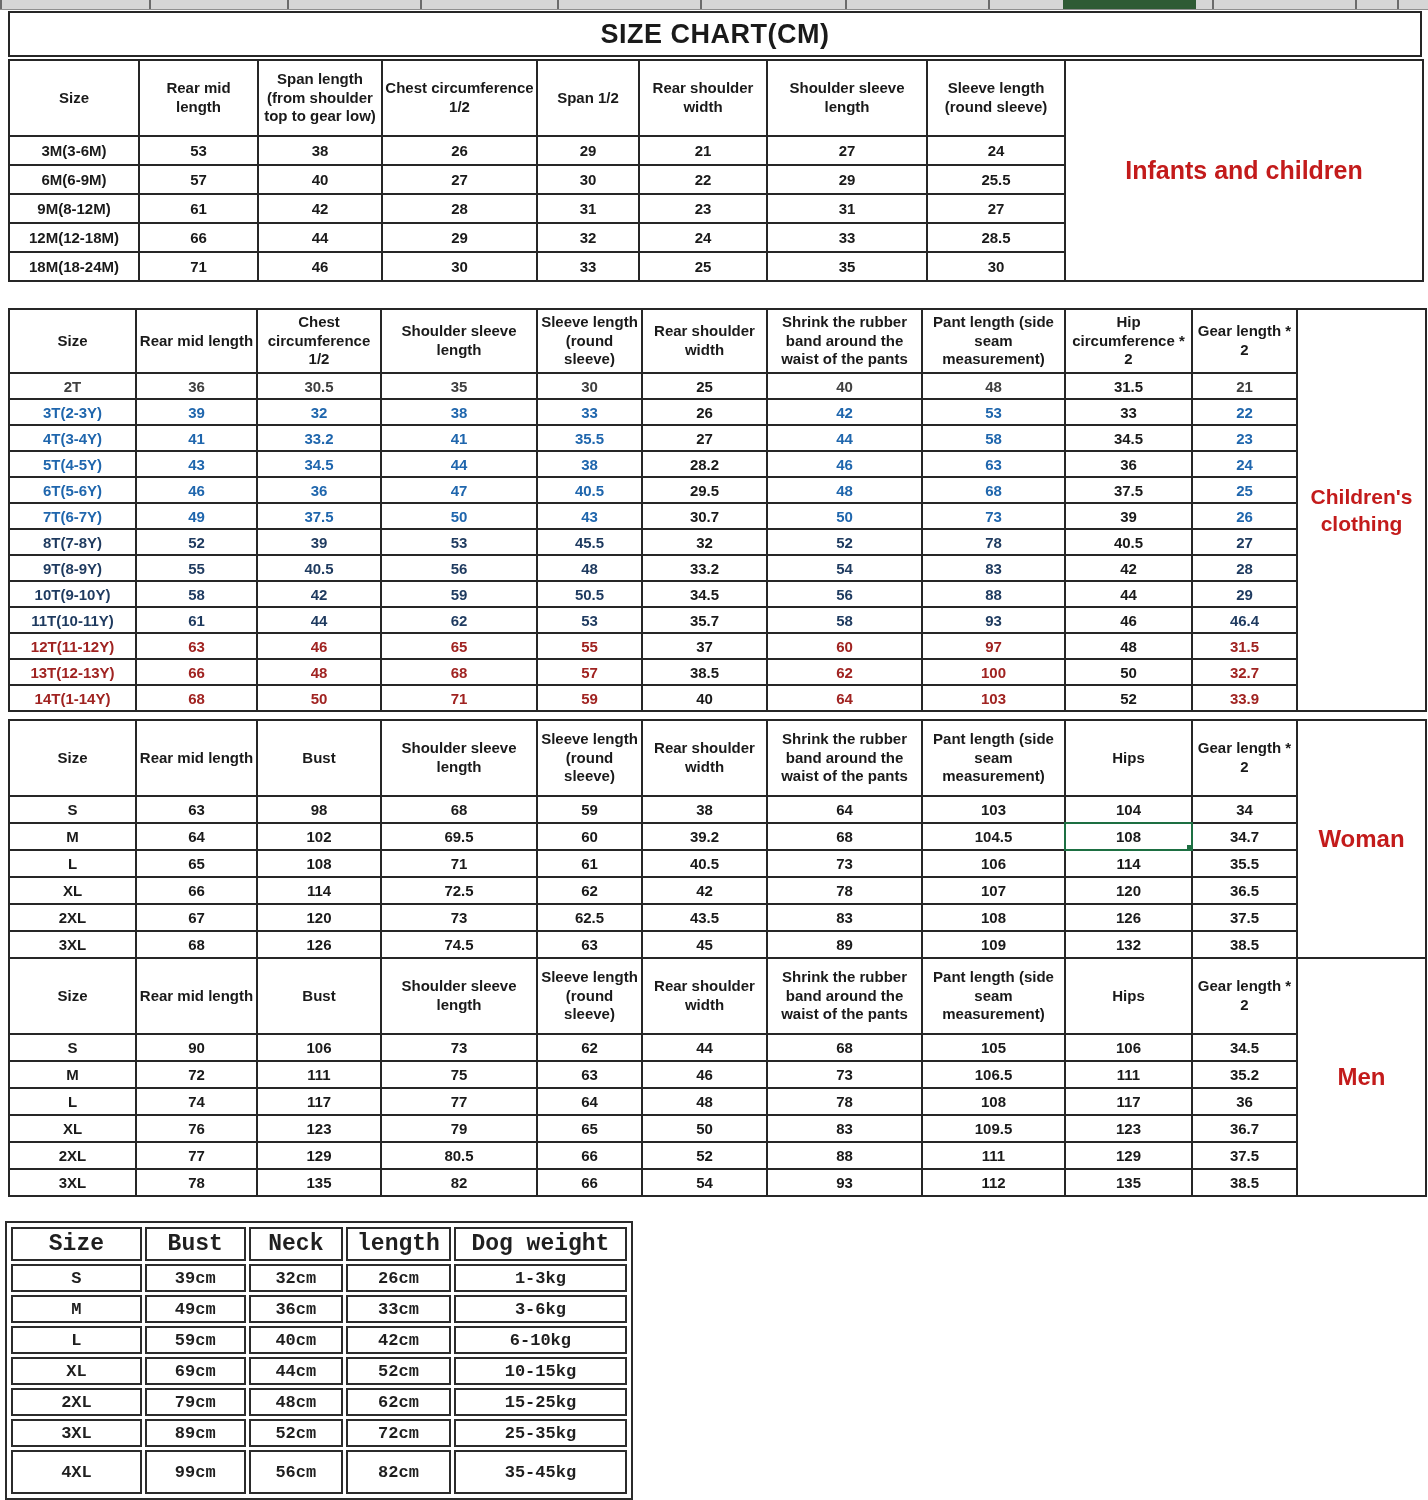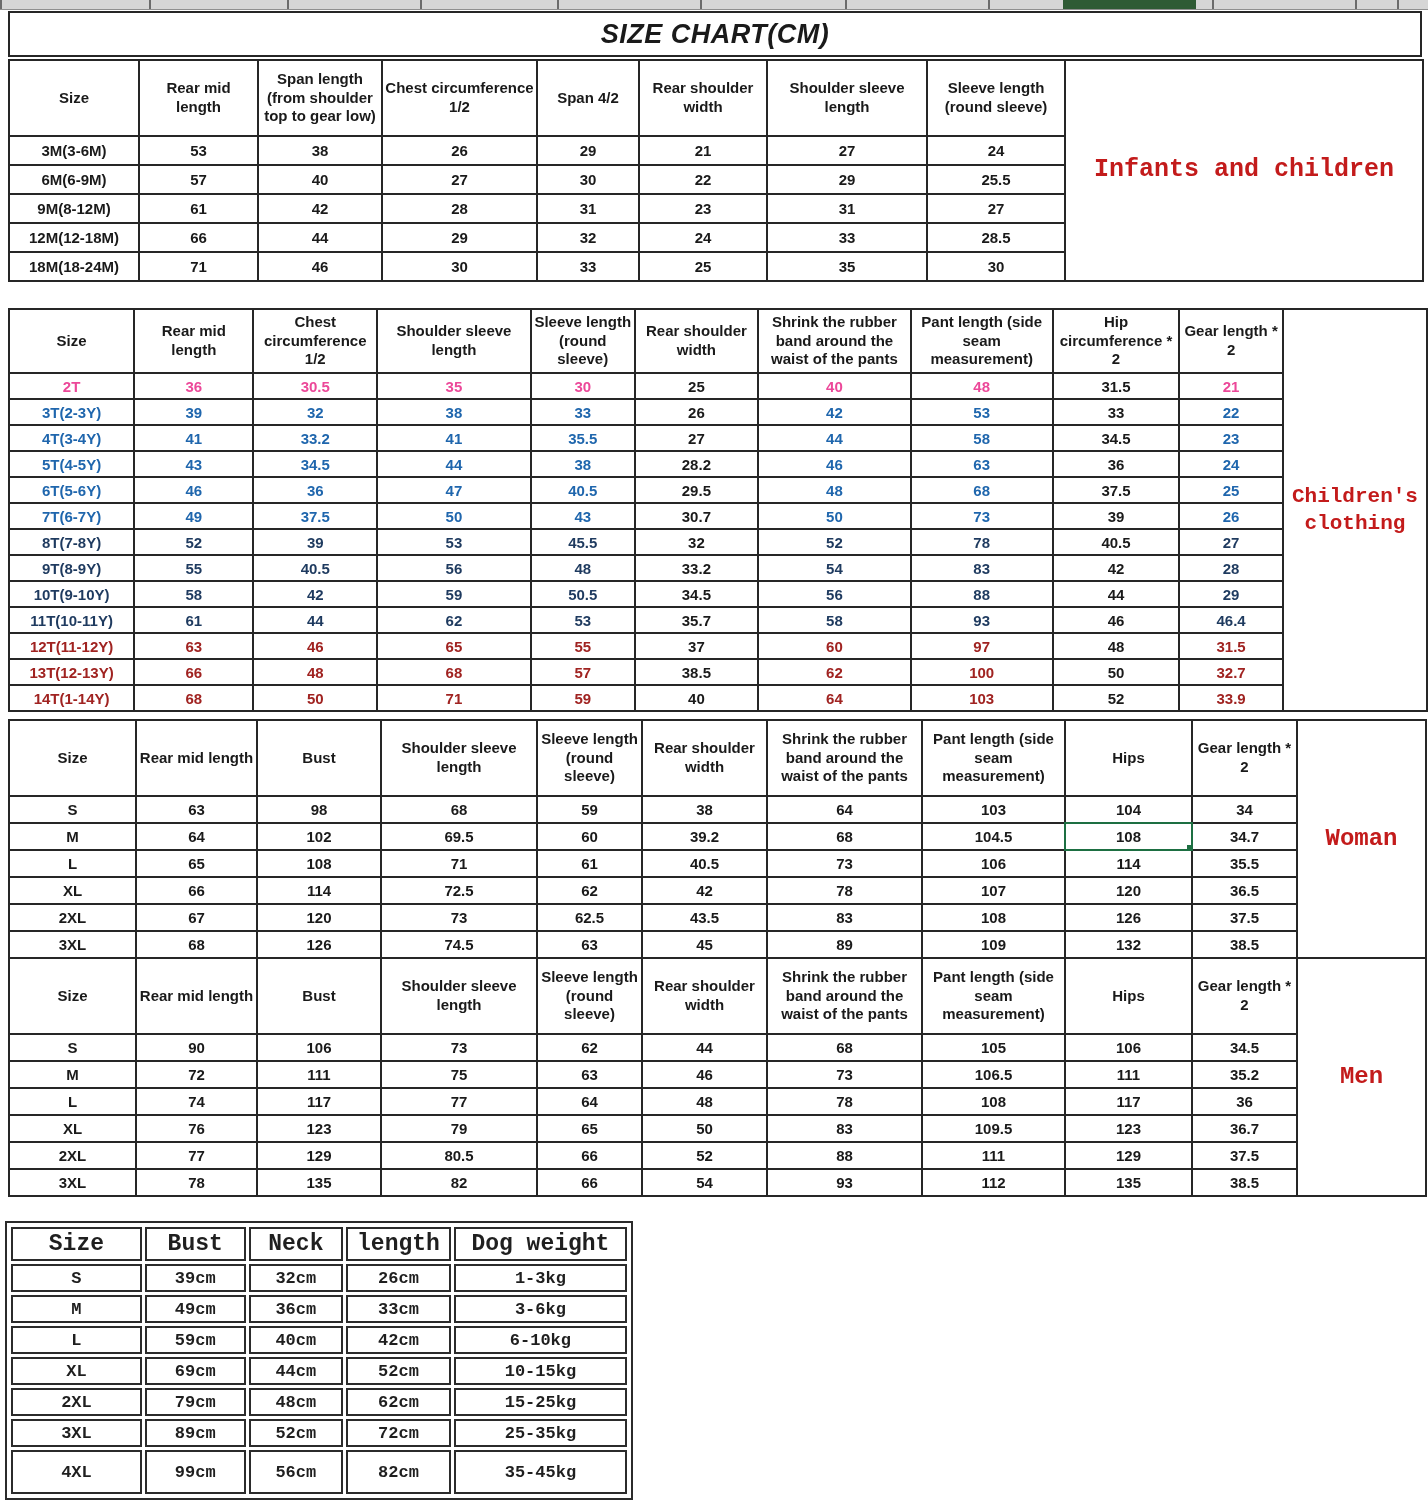--- a/index.html
+++ b/index.html
@@ -11,47 +11,47 @@
   
   .strip{position:absolute;top:0;left:0;width:1428px;height:9px;background:#d6d6d6;border-bottom:1px solid #8f8f8f;}
   .strip .tick{position:absolute;top:0;width:2px;height:9px;background:#6b6b6b;}
   .strip .green{position:absolute;top:0;height:9px;background:var(--strip_green,#2f5b35);}
 
   .content{position:absolute;top:11px;left:8px;}
 
   .title-box{
     width:1410px;height:42px;border:2px solid #262626;
     display:flex;align-items:center;justify-content:center;
-    font-size:27px;letter-spacing:.5px;font-style:italic;
+    font-size:27px;letter-spacing:.5px;
   }
 
   table.grid{border-collapse:collapse;table-layout:fixed;}
   .grid th,.grid td{
     border:2px solid #262626;text-align:center;vertical-align:middle;
     padding:0 2px;overflow:hidden;
   }
   .grid .hdr{font-size:15px;line-height:1.25;}
   .grid .num,.grid .size{font-size:15px;}
-  .grid .sidelabel{font-size:24px;color:var(--label_red,#c31b1b);line-height:1.3;padding:0 8px;font-family:Liberation Mono, monospace;}
+  .grid .sidelabel{font-size:24px;color:var(--label_red,#c31b1b);line-height:1.3;padding:0 8px;}
 
   #t-infants{margin-top:2px;}
   #t-infants tr{height:29px;}
   #t-infants tr.header-row{height:76px;}
   #t-infants .sidelabel{font-size:25px;}
 
   #t-children{margin-top:26px;}
   #t-children tr{height:26px;}
   #t-children tr.header-row{height:64px;}
   #t-children .sidelabel{font-size:21px;}
 
   #t-adults{margin-top:7px;}
   #t-adults tr{height:27px;}
   #t-adults tr.header-row{height:76px;}
 
-  .c-black{color:#ec4899;}
+  .c-black{color:#404040;}
   .c-blue{color:var(--blue,#1f66ad);}
   .c-navy{color:var(--navy,#1e3a5f);}
   .c-red{color:var(--red,#a02321);margin-left:8px;}
 
   
   .sel{outline:2px solid var(--selection_green,#1d6f42);outline-offset:-1px;position:relative;}
   .sel .sel-handle{
     position:absolute;right:-3px;bottom:-3px;width:6px;height:6px;
     background:var(--selection_green,#1d6f42);border:1px solid #ffffff;z-index:2;
   }
@@ -101,21 +101,21 @@
         <col style="width: 160px;">
         <col style="width: 138px;">
         <col style="width: 358px;">
       </colgroup>
       <tbody>
         <tr class="header-row">
           <th class="hdr">Size</th>
           <th class="hdr">Rear mid length</th>
           <th class="hdr">Span length (from shoulder top to gear low)</th>
           <th class="hdr">Chest circumference 1/2</th>
-          <th class="hdr">Span 4/2</th>
+          <th class="hdr">Span 1/2</th>
           <th class="hdr">Rear shoulder width</th>
           <th class="hdr">Shoulder sleeve length</th>
           <th class="hdr">Sleeve length (round sleeve)</th>
           <td class="sidelabel" rowspan="6">Infants and children</td>
         </tr>
         <tr>
           <td class="size">3M(3-6M)</td>
           <td class="num">53</td>
           <td class="num">38</td>
           <td class="num">26</td>

